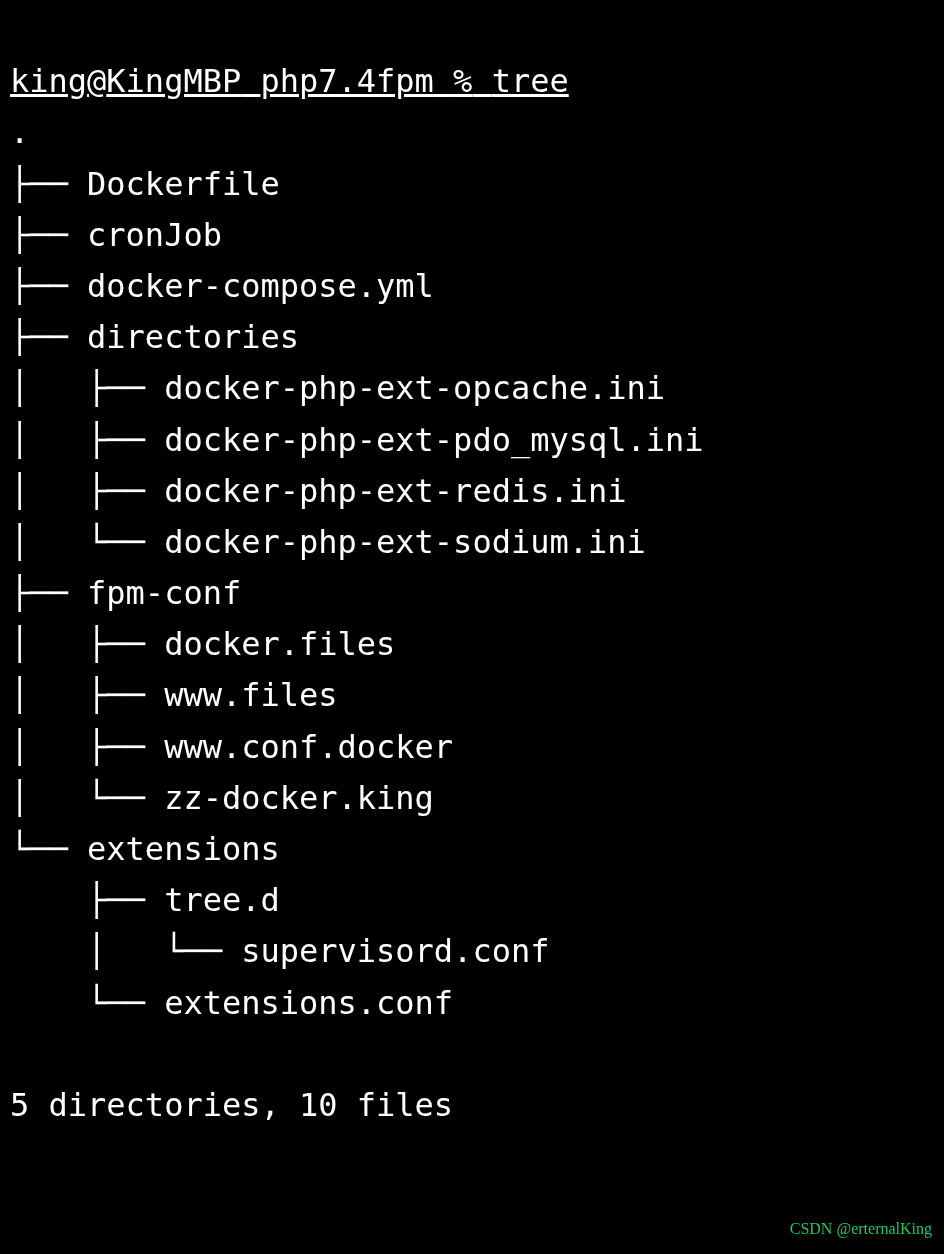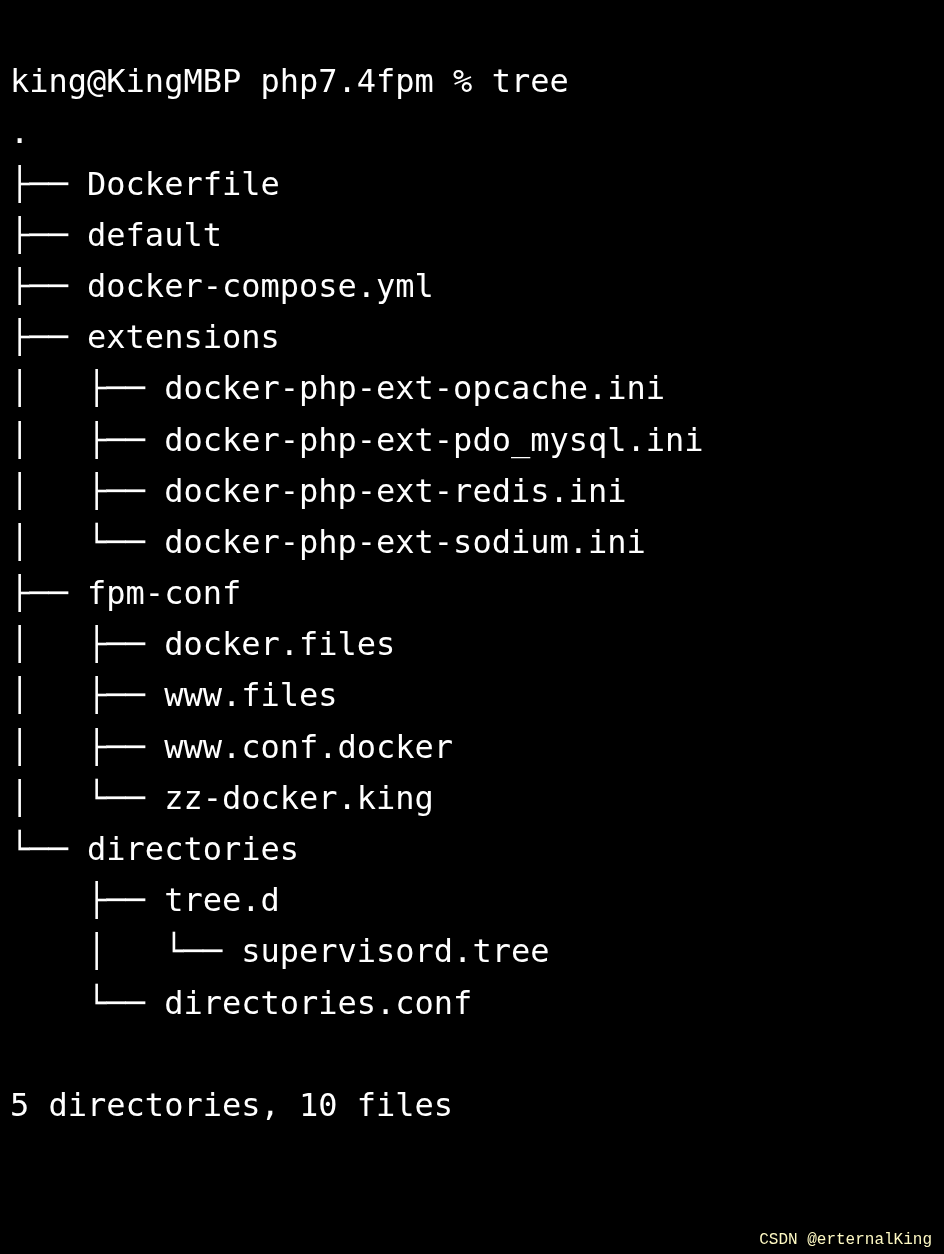--- a/index.html
+++ b/index.html
@@ -13,49 +13,50 @@
       width: 944px;
       height: 1254px;
       overflow: hidden;
       position: relative;
     }
     .terminal-output {
       white-space: pre;
     }
     .prompt-line {
       white-space: pre;
+      text-decoration: underline;
     }
     .watermark {
       position: absolute;
-      bottom: 0;
+      bottom: 12px;
       right: 12px;
-      color: #fef9c3;
+      color: #22c55e;
       font-size: 16px;
-      font-family: Liberation Mono, monospace;
+      font-family: Liberation Serif, serif;
     }
   </style>
 </head>
 <body>
 
 <div class="terminal-output">
 <span class="prompt-line"><span>king</span>@<span>KingMBP</span> <span>php7.4fpm</span> <span>%</span> <span>tree</span></span>
 <span>.</span>
 <span>├── Dockerfile</span>
-<span>├── default</span>
+<span>├── cronJob</span>
 <span>├── docker-compose.yml</span>
-<span>├── extensions</span>
+<span>├── directories</span>
 <span>│   ├── docker-php-ext-opcache.ini</span>
 <span>│   ├── docker-php-ext-pdo_mysql.ini</span>
 <span>│   ├── docker-php-ext-redis.ini</span>
 <span>│   └── docker-php-ext-sodium.ini</span>
 <span>├── fpm-conf</span>
 <span>│   ├── docker.files</span>
 <span>│   ├── www.files</span>
 <span>│   ├── www.conf.docker</span>
 <span>│   └── zz-docker.king</span>
-<span>└── directories</span>
+<span>└── extensions</span>
 <span>    ├── tree.d</span>
-<span>    │   └── supervisord.tree</span>
-<span>    └── directories.conf</span>
+<span>    │   └── supervisord.conf</span>
+<span>    └── extensions.conf</span>
 
 <span>5 directories, 10 files</span></div>
 
 <div class="watermark">CSDN @erternalKing</div>
 
 </body></html>

